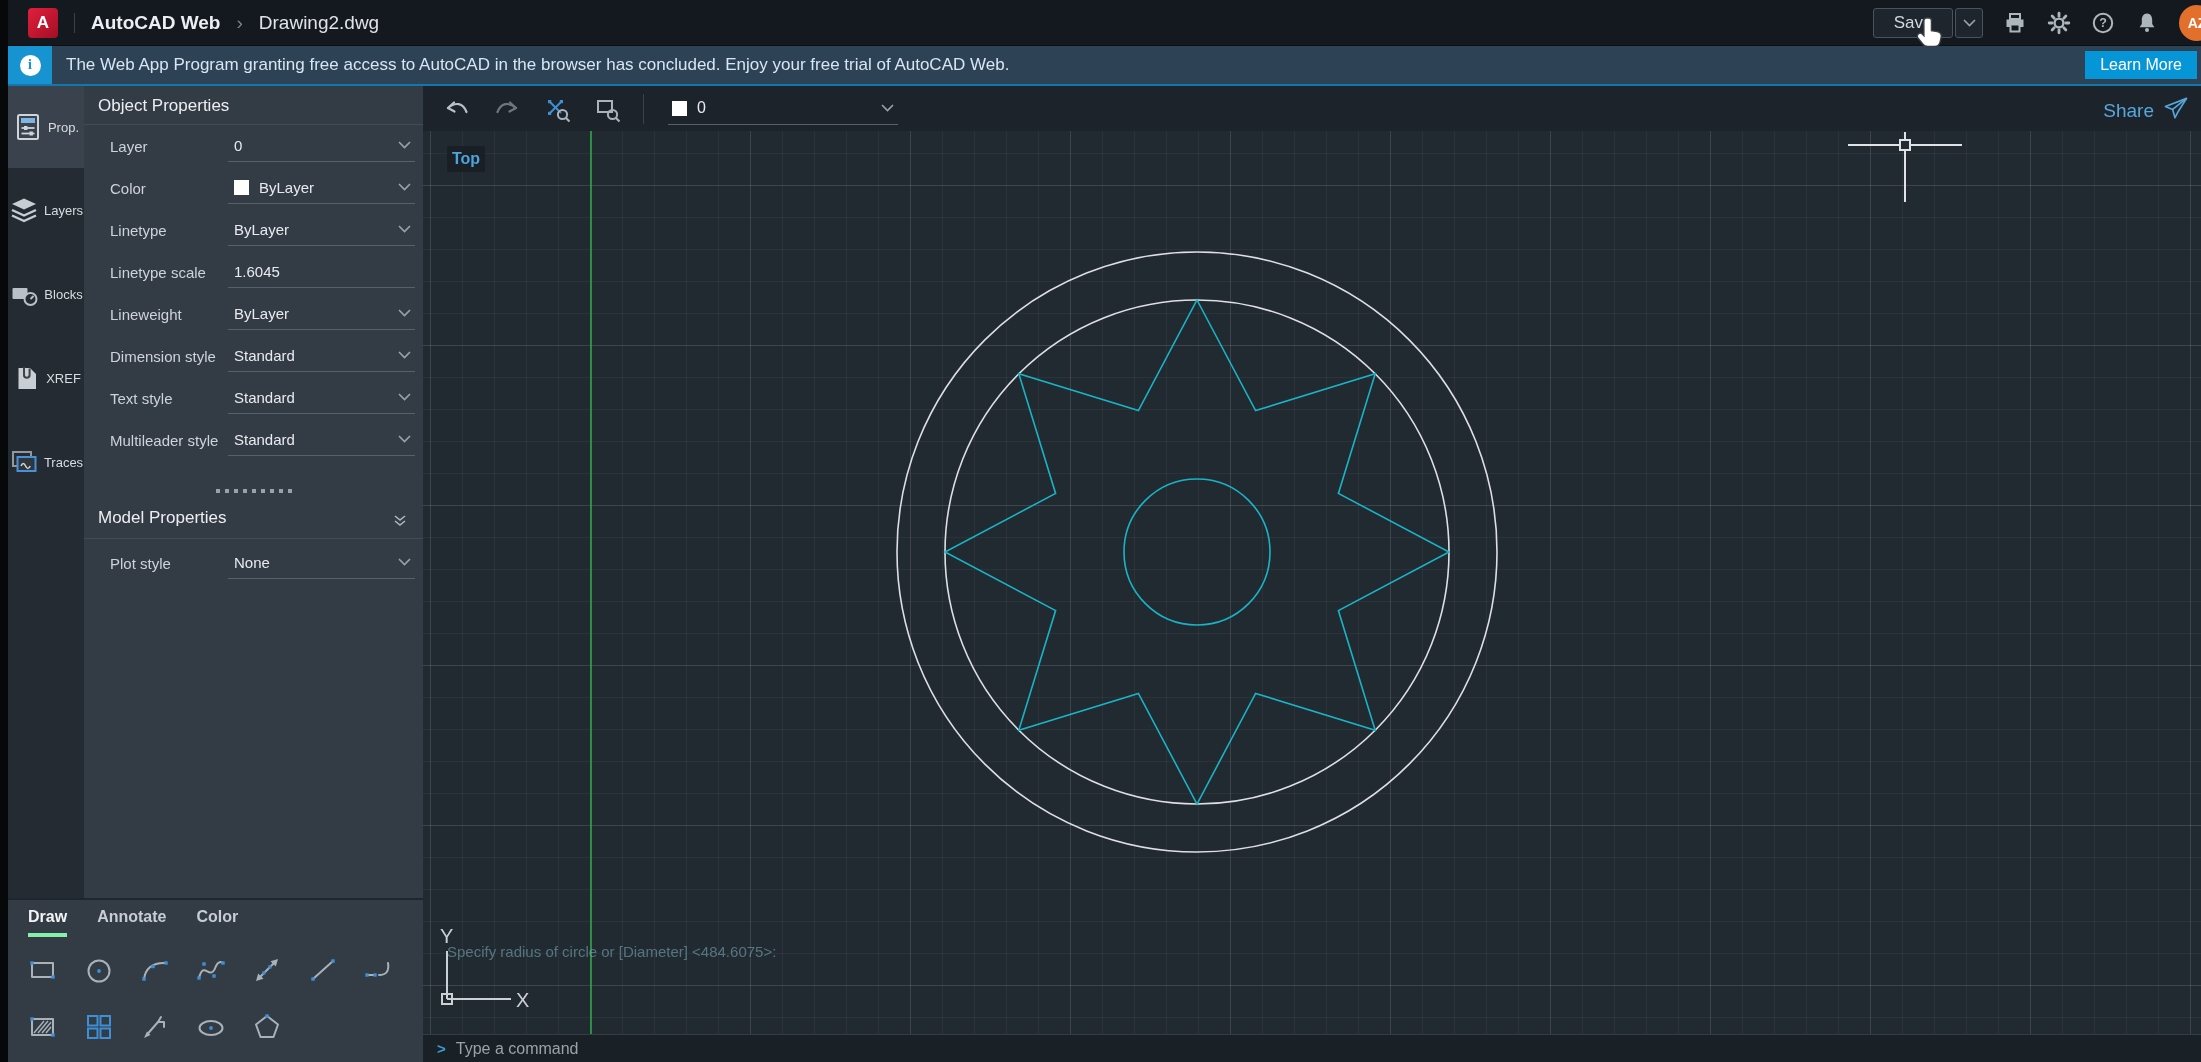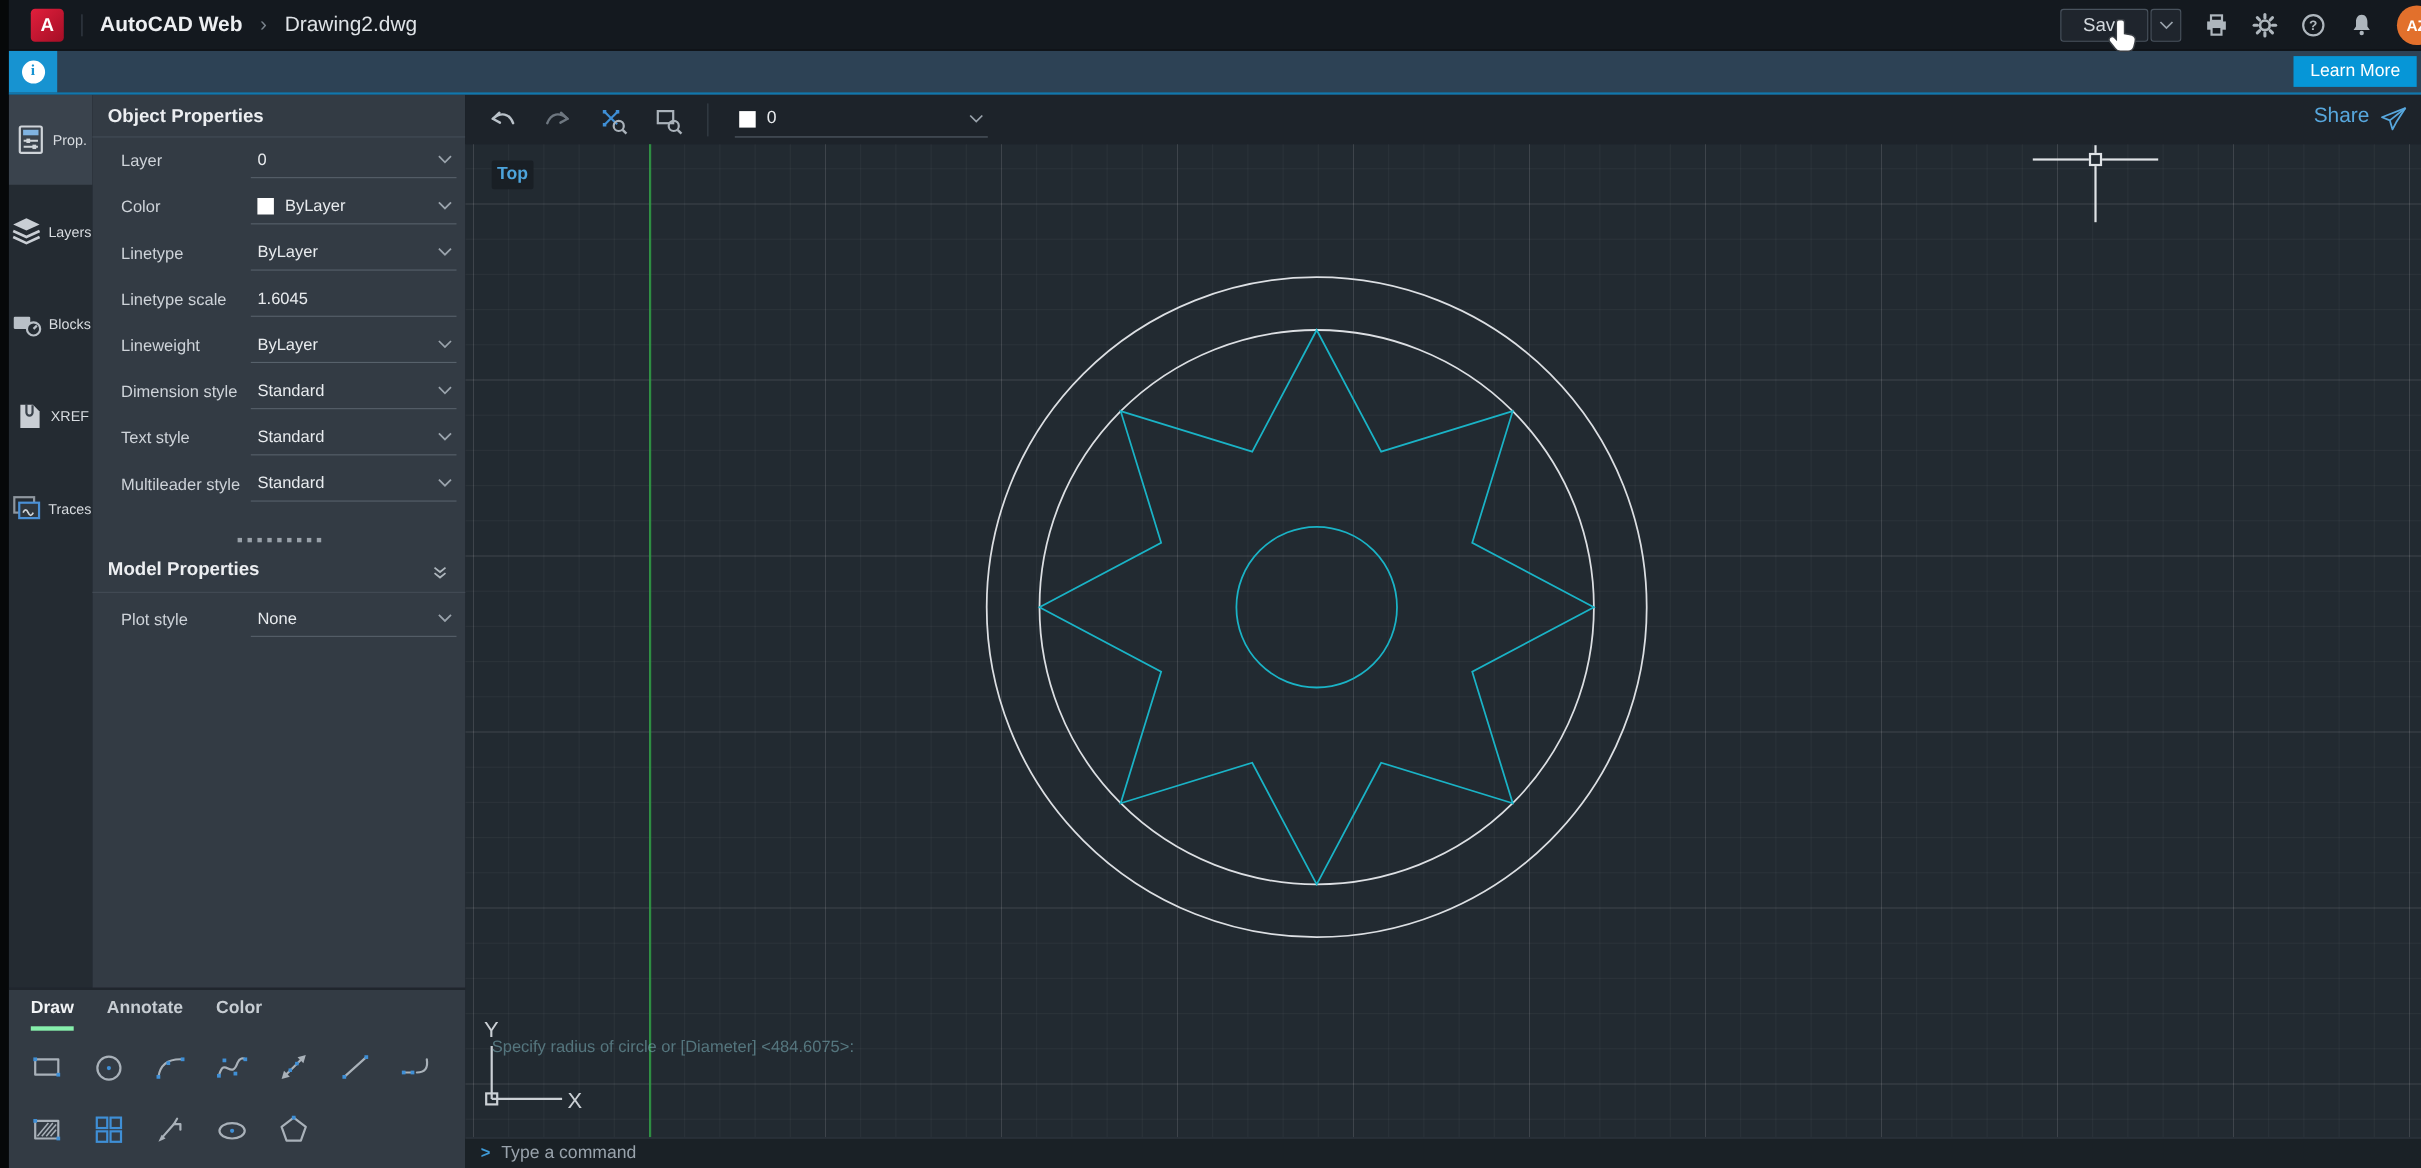--- a/index.html
+++ b/index.html
@@ -34,21 +34,21 @@
 
   
   #sidebar{position:absolute;left:8px;top:86px;width:76px;height:812px;background:#242b32;z-index:5}
   .side-item{width:76px;height:84px;display:flex;align-items:center;justify-content:center;gap:5px}
   .side-item.active{background:#3a434d;height:82px}
   .side-item .lbl{font-size:13px;color:#d8dce0}
   .side-ic{width:30px;height:30px}
 
   
   #props{position:absolute;left:84px;top:86px;width:339px;height:812px;background:#333b44;z-index:5}
-  .panel-title{position:absolute;left:14px;font-size:17px;font-weight:bold;color:#eceef1}
+  .panel-title{position:absolute;left:14px;font-size:17px;font-weight:normal;color:#eceef1}
   .pdiv{position:absolute;left:0;right:0;height:1px;background:#434c56}
   .prow{position:absolute;left:0;right:0;height:42px}
   .plabel{position:absolute;left:26px;top:0;height:42px;display:flex;align-items:center;font-size:15px;color:#ced3d9}
   .pctl{position:absolute;left:144px;right:8px;top:4px;height:33px;border-bottom:1px solid #57616b;display:flex;align-items:center;padding:0 22px 0 6px}
   .pval{font-size:15px;color:#e8ebee}
   .swatch{width:15px;height:15px;background:#fff;margin-right:10px}
   .chev{position:absolute;right:4px;width:13px;height:8px;stroke:#9aa3ac;fill:none;stroke-width:1.6}
   .dots{position:absolute;top:403px;left:0;right:0;display:flex;justify-content:center;gap:5px}
   .dots i{width:4px;height:4px;background:#99a1a9;display:block}
   .dchev{position:absolute;right:16px;top:428px;width:14px;height:14px;stroke:#aeb6bd;fill:none;stroke-width:1.6}
@@ -67,21 +67,21 @@
   .tdot{fill:#3f8fd6}
   .tblue{fill:none;stroke:#3f8fd6;stroke-width:2}
   .tfill{fill:#a9b1b9}
 
   
   #ctoolbar{position:absolute;left:423px;top:86px;width:1778px;height:45px;background:#1d232a;display:flex;align-items:center;padding-left:20px;gap:22px;z-index:5}
   .ct-ic{width:28px;height:28px}
   .ct-sep{width:1px;height:30px;background:#39424b}
   .layer-ctl{display:flex;align-items:center;width:230px;height:32px;border-bottom:1px solid #57616b;position:relative;padding:0 20px 0 4px;margin-left:2px}
   .layer-ctl .pval{font-size:16px}
-  .share{margin-left:auto;display:flex;align-items:flex-start;gap:8px;padding-right:12px}
+  .share{margin-left:auto;display:flex;align-items:flex-end;gap:8px;padding-right:12px}
   .share span{font-size:19px;color:#57a7dd}
 
   
   #canvas{position:absolute;left:423px;top:131px;width:1778px;height:903px;overflow:hidden;
     background-color:#222a31;
     background-image:
       linear-gradient(rgba(255,255,255,0.09) 1px, transparent 1px),
       linear-gradient(90deg, rgba(255,255,255,0.09) 1px, transparent 1px),
       linear-gradient(rgba(255,255,255,0.04) 1px, transparent 1px),
       linear-gradient(90deg, rgba(255,255,255,0.04) 1px, transparent 1px);
@@ -167,20 +167,21 @@
     <div class="avatar">AZ</div>
   </div>
 </div>
 
 <div id="banner">
   <div class="banner-iconbox">
     <div class="info-circle">
         <span>i</span>
       </div>
   </div>
+  <div class="banner-text">The Web App Program granting free access to AutoCAD in the browser has concluded. Enjoy your free trial of AutoCAD Web.</div>
   <div class="banner-cta">Learn More</div>
 </div>
 
 <div id="sidebar">
   <div class="side-item active">
     <svg class="side-ic" viewBox="0 0 30 30">
       <rect x="5" y="3" width="20" height="24" rx="1.5" fill="none" stroke="#cfd4d9" stroke-width="2"></rect>
       <rect x="8" y="6" width="14" height="5" fill="#7fb3e2"></rect>
       <line x1="8.5" y1="16" x2="21.5" y2="16" stroke="#cfd4d9" stroke-width="1.8"></line>
         <rect x="11" y="14" width="3.4" height="4" fill="#cfd4d9"></rect>

